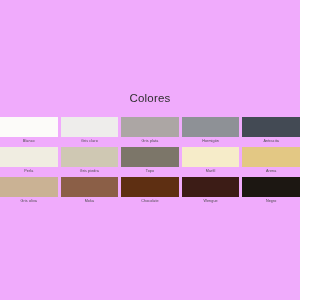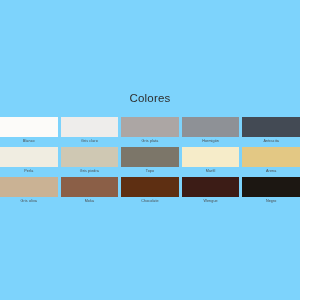--- a/index.html
+++ b/index.html
@@ -10,21 +10,21 @@
     width: 300px;
     height: 300px;
     background: #ffffff;
     font-family: "Liberation Sans", sans-serif;
     overflow: hidden;
   }
   #page {
     position: relative;
     width: 300px;
     height: 300px;
-    background: #7dd3fc;
+    background: #f0abfc;
   }
   #palette-panel {
     position: absolute;
     left: 0;
     top: 93px;
     width: 300px;
   }
   #palette-title {
     text-align: center;
     font-size: 11.5px;

